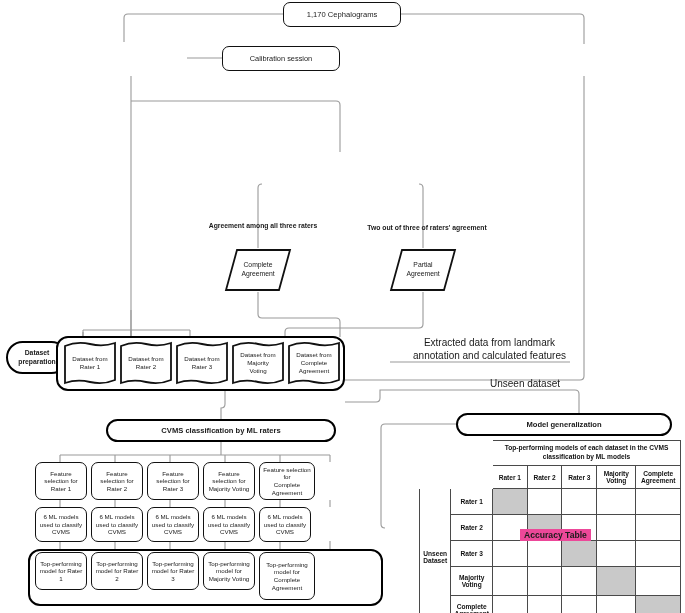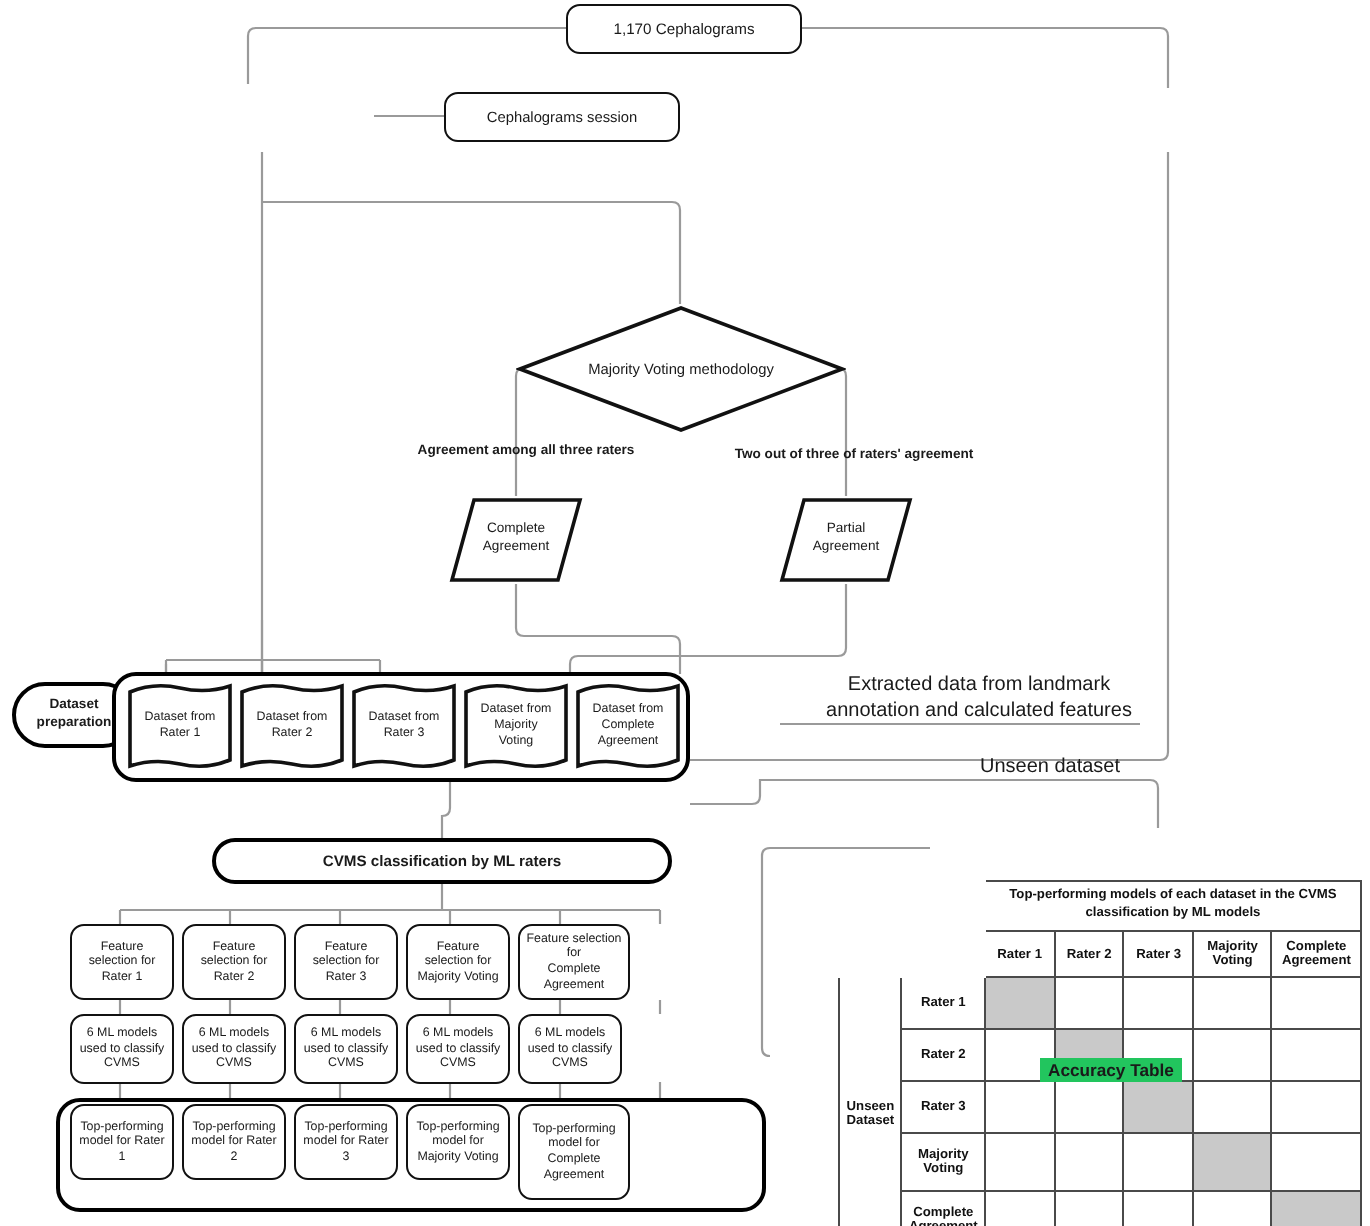--- a/index.html
+++ b/index.html
@@ -37,21 +37,21 @@
   .edge-label{position:absolute;font-size:10px;color:#1a1a1a;text-align:center;line-height:1.25;}
   .edge-label.bold{font-weight:bold;font-size:6.8px;}
 
   
   .acc-table{position:absolute;border-collapse:collapse;background:#fff;}
   .acc-table td,.acc-table th{border:1px solid #4a4a4a;font-size:6.6px;font-weight:bold;
       text-align:center;vertical-align:middle;padding:1px 1px;background:#fff;color:#111;}
   .acc-table .blank{border:1px solid transparent;background:transparent;}
   .acc-table .shaded{background:#c9c9c9;}
   .acc-table .spanhdr{font-size:6.6px;line-height:1.3;}
-  .acc-title{position:absolute;font-size:8.6px;font-weight:bold;background:#22c55e;padding:1px 4px;}
+  .acc-title{position:absolute;font-size:8.6px;font-weight:bold;background:#ec4899;padding:1px 4px;}
 
   svg.wires{position:absolute;left:0;top:0;width:685px;height:613px;overflow:visible;}
   svg.wires path,svg.wires line{fill:none;stroke:#9a9a9a;stroke-width:1.1;}
   .shape-stroke{fill:#fff;stroke:#111;stroke-width:1.8;}
 </style>
 </head>
 <body>
 
 <div id="canvas">
 
@@ -110,30 +110,24 @@
     <path d="M83,330 L190,330"></path>
     <path d="M131,330 L131,310"></path>
   </svg>
 
   <div class="node rrect" style="left:283px;top:2px;width:118px;height:25px;font-size:7.6px;">
     <span class="txt">1,170 Cephalograms</span>
   </div>
 
 
   <div class="node rrect" style="left:222px;top:46px;width:118px;height:25px;font-size:7.4px;">
-    <span class="txt">Cephalograms session</span>
-  </div>
-
-
-  <div class="diamond" style="left:258px;top:152px;width:165px;height:65px;">
-    <svg width="165" height="65" viewBox="0 0 165 65">
-      <polygon points="82.5,2 163,32.5 82.5,63 2,32.5" class="shape-stroke"></polygon>
-    </svg>
-    <div class="label" style="font-size:7.4px;">Majority Voting methodology</div>
-  </div>
+    <span class="txt">Calibration session</span>
+  </div>
+
+
 
   <div class="edge-label bold" style="left:204px;top:222px;width:118px;">Agreement among all three raters</div>
   <div class="edge-label bold" style="left:366px;top:224px;width:122px;">Two out of three of raters' agreement</div>
 
   <div class="para" style="left:224px;top:248px;width:68px;height:44px;">
     <svg width="68" height="44" viewBox="0 0 68 44">
       <polygon points="13,2 66,2 55,42 2,42" class="shape-stroke"></polygon>
     </svg>
     <div class="label" style="font-size:6.8px;white-space:pre-line;line-height:1.3;">Complete
 Agreement</div>
@@ -197,20 +191,23 @@
   </div>
 
   <div class="edge-label" style="left:407px;top:337px;width:165px;">Extracted data from landmark annotation and calculated features</div>
 
   <div class="edge-label" style="left:480px;top:378px;width:90px;">Unseen dataset</div>
 
   <div class="node pill" style="left:106px;top:419px;width:230px;height:23px;font-size:7.6px;">
     <span class="txt">CVMS classification by ML raters</span>
   </div>
 
+  <div class="node pill" style="left:456px;top:413px;width:216px;height:23px;font-size:7.6px;">
+    <span class="txt">Model generalization</span>
+  </div>
 
   <div class="node rrect" style="left:35px;top:462px;width:52px;height:38px;font-size:6.2px;">
     <span class="txt" style="white-space:pre-line;">Feature
 selection for
 Rater 1</span>
   </div>
   <div class="node rrect" style="left:91px;top:462px;width:52px;height:38px;font-size:6.2px;">
     <span class="txt" style="white-space:pre-line;">Feature
 selection for
 Rater 2</span>

